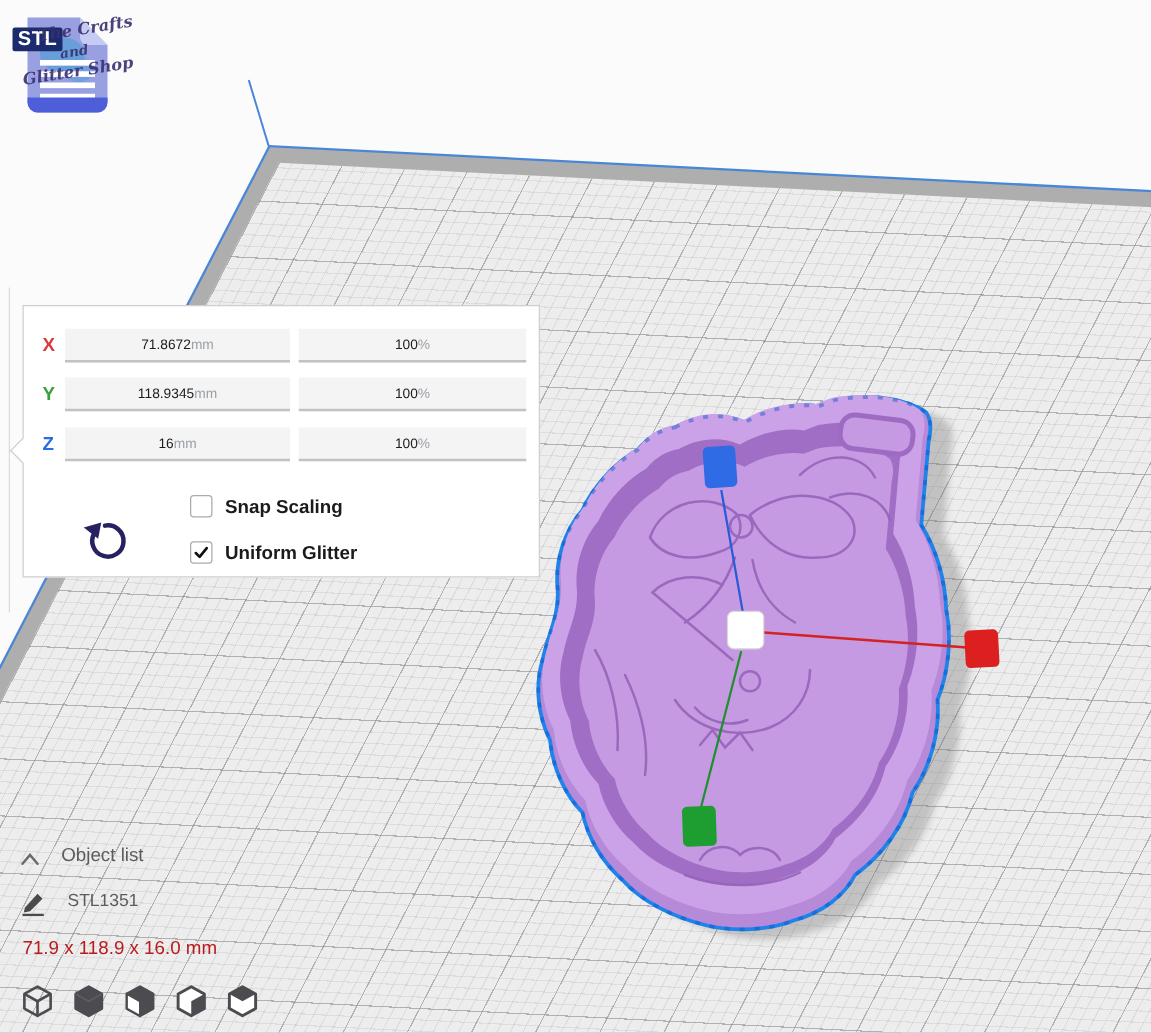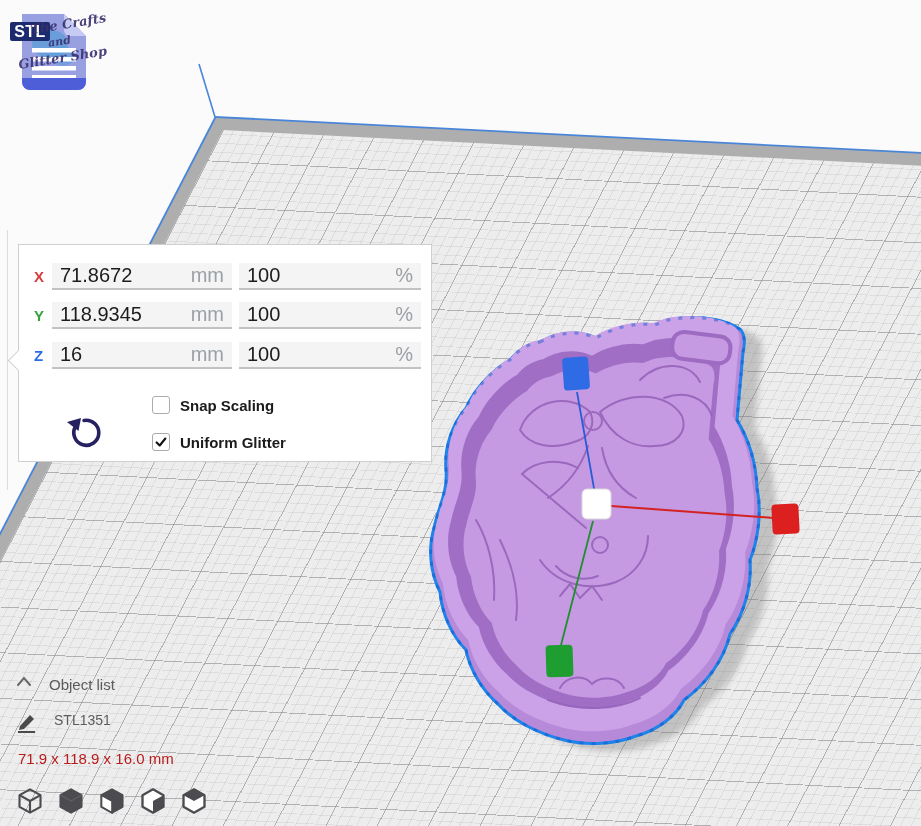--- a/index.html
+++ b/index.html
@@ -35,34 +35,34 @@
   
   .scale-panel{position:absolute;left:18px;top:244px;width:414px;height:218px;background:#fff;
                border:1px solid #cfcfcf;box-sizing:border-box;}
   .panel-pointer{position:absolute;left:-8px;top:108px;width:14px;height:14px;background:#fff;
                  border-left:1px solid #cfcfcf;border-bottom:1px solid #cfcfcf;transform:rotate(45deg);}
   .axis-row{position:absolute;left:15px;height:27px;display:flex;align-items:center;}
   .row-x{top:18px}.row-y{top:57px}.row-z{top:97px}
   .axis-label{width:18px;font-size:15px;font-weight:bold;}
   .axis-x{color:#d93a3c}.axis-y{color:#36a23a}.axis-z{color:#2b6be6}
   .field{height:27px;background:#f4f4f4;border-bottom:2px solid #c2c2c2;box-sizing:border-box;
-         display:flex;align-items:center;justify-content:space-between;padding:0 8px;font-size:20px;}
+         display:flex;align-items:center;justify-content:center;padding:0 8px;font-size:11px;}
   .field .val{color:#1c1c1c;}
   .field .suffix{color:#9aa0a6;}
   .field-mm{width:180px;margin-right:7px;}
   .field-pct{width:182px;}
   .check-row{position:absolute;left:133px;display:flex;align-items:center;font-weight:bold;}
   .check-row-snap{top:151px}.check-row-uniform{top:188px}
   .checkbox{width:18px;height:18px;background:#fff;border:1px solid #ababab;border-radius:3px;box-sizing:border-box;
             display:flex;align-items:center;justify-content:center;}
   .check-label{margin-left:10px;font-size:15px;color:#1b1b1b;}
   .reset-btn{position:absolute;left:44px;top:166px;width:40px;height:44px;background:none;border:none;padding:0;cursor:pointer;}
 
   
-  .objlist-header{position:absolute;left:16px;top:676px;display:flex;align-items:flex-start;color:#5c5c5c;}
+  .objlist-header{position:absolute;left:16px;top:676px;display:flex;align-items:flex-end;color:#5c5c5c;}
   .objlist-header .lbl{margin-left:17px;font-size:15px;}
   .objlist-item{position:absolute;left:16px;top:712px;display:flex;align-items:flex-start;color:#5c5c5c;}
   .objlist-item .lbl{margin-left:15px;font-size:14px;}
   .objlist-dims{position:absolute;left:18px;top:750px;font-size:15px;color:#b91c1c;}
 
   
   .view-toolbar{position:absolute;left:16px;top:787px;display:flex;gap:13px;}
   .view-btn{width:28px;height:28px;background:none;border:none;padding:0;cursor:pointer;}
 </style>
 </head>

